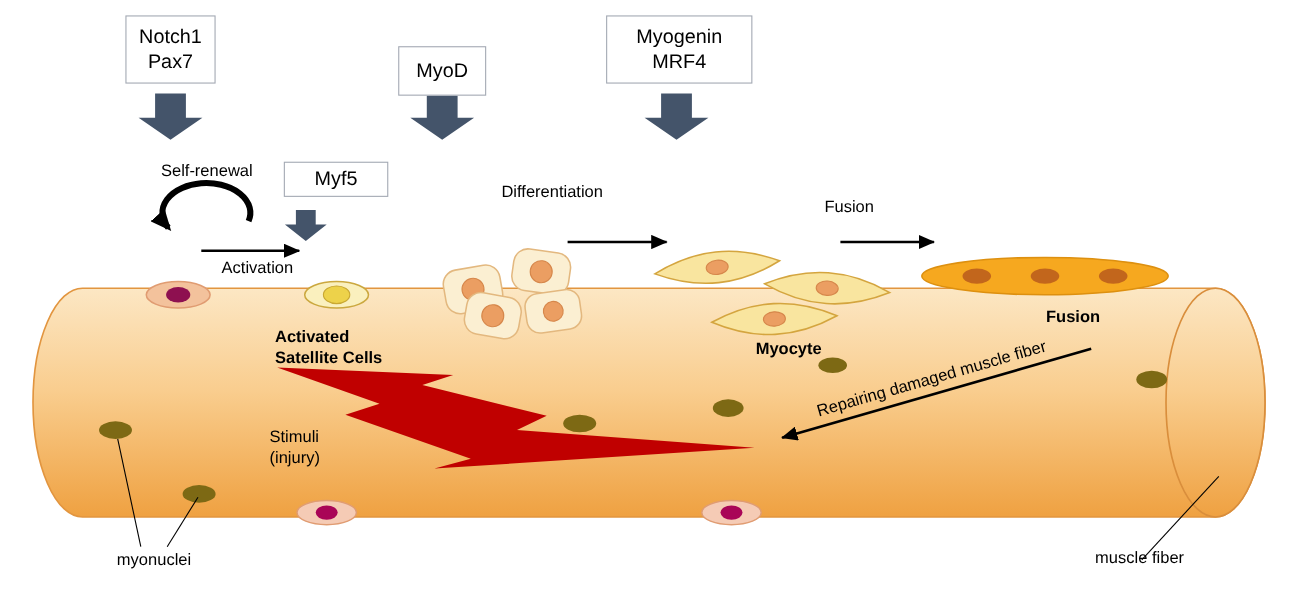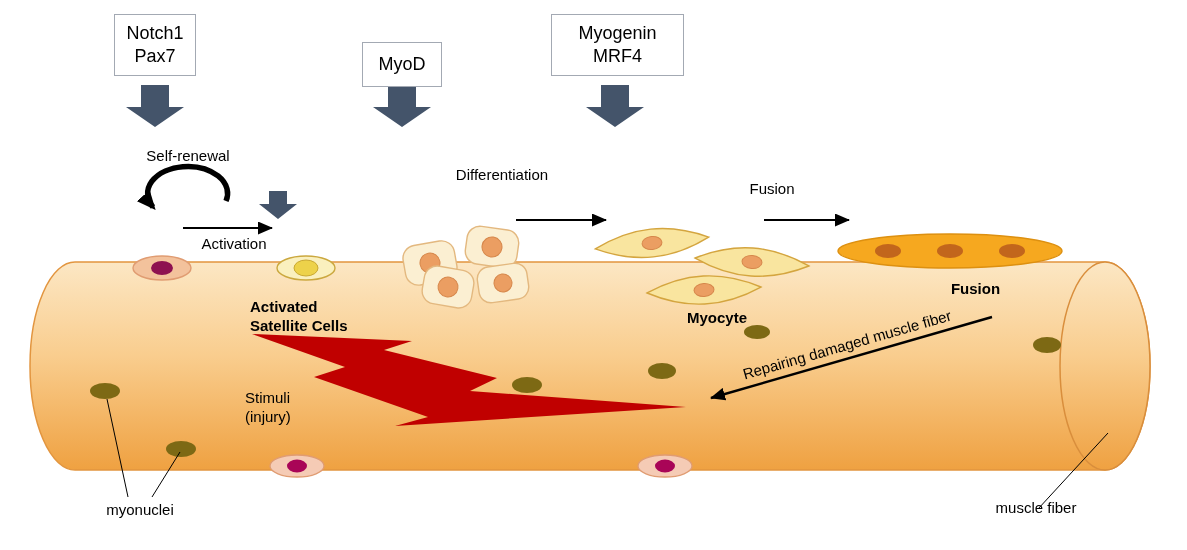--- a/index.html
+++ b/index.html
@@ -131,20 +131,21 @@
     <line x1="128" y1="497" x2="107" y2="399" stroke="#000" stroke-width="1"></line>
     <line x1="152" y1="497" x2="180" y2="452" stroke="#000" stroke-width="1"></line>
     <line x1="1038" y1="509" x2="1108" y2="433" stroke="#000" stroke-width="1"></line>
   </svg>
 
   <div class="gene-box" style="left:114px;top:14px;width:82px;height:62px;">Notch1
 Pax7</div>
   <div class="gene-box" style="left:362px;top:42px;width:80px;height:45px;">MyoD</div>
   <div class="gene-box" style="left:551px;top:14px;width:133px;height:62px;">Myogenin
 MRF4</div>
+  <div class="gene-box" style="left:258px;top:147px;width:95px;height:32px;">Myf5</div>
 
   <div class="lbl" style="left:108px;top:146px;width:160px;">Self-renewal</div>
   <div class="lbl" style="left:184px;top:234px;width:100px;">Activation</div>
   <div class="lbl" style="left:442px;top:165px;width:120px;">Differentiation</div>
   <div class="lbl" style="left:732px;top:179px;width:80px;">Fusion</div>
 
   <div class="lbl left bold" style="left:250px;top:297px;width:145px;">Activated
 Satellite Cells</div>
   <div class="lbl bold" style="left:672px;top:308px;width:90px;">Myocyte</div>
   <div class="lbl bold" style="left:928px;top:279px;width:95px;">Fusion</div>

